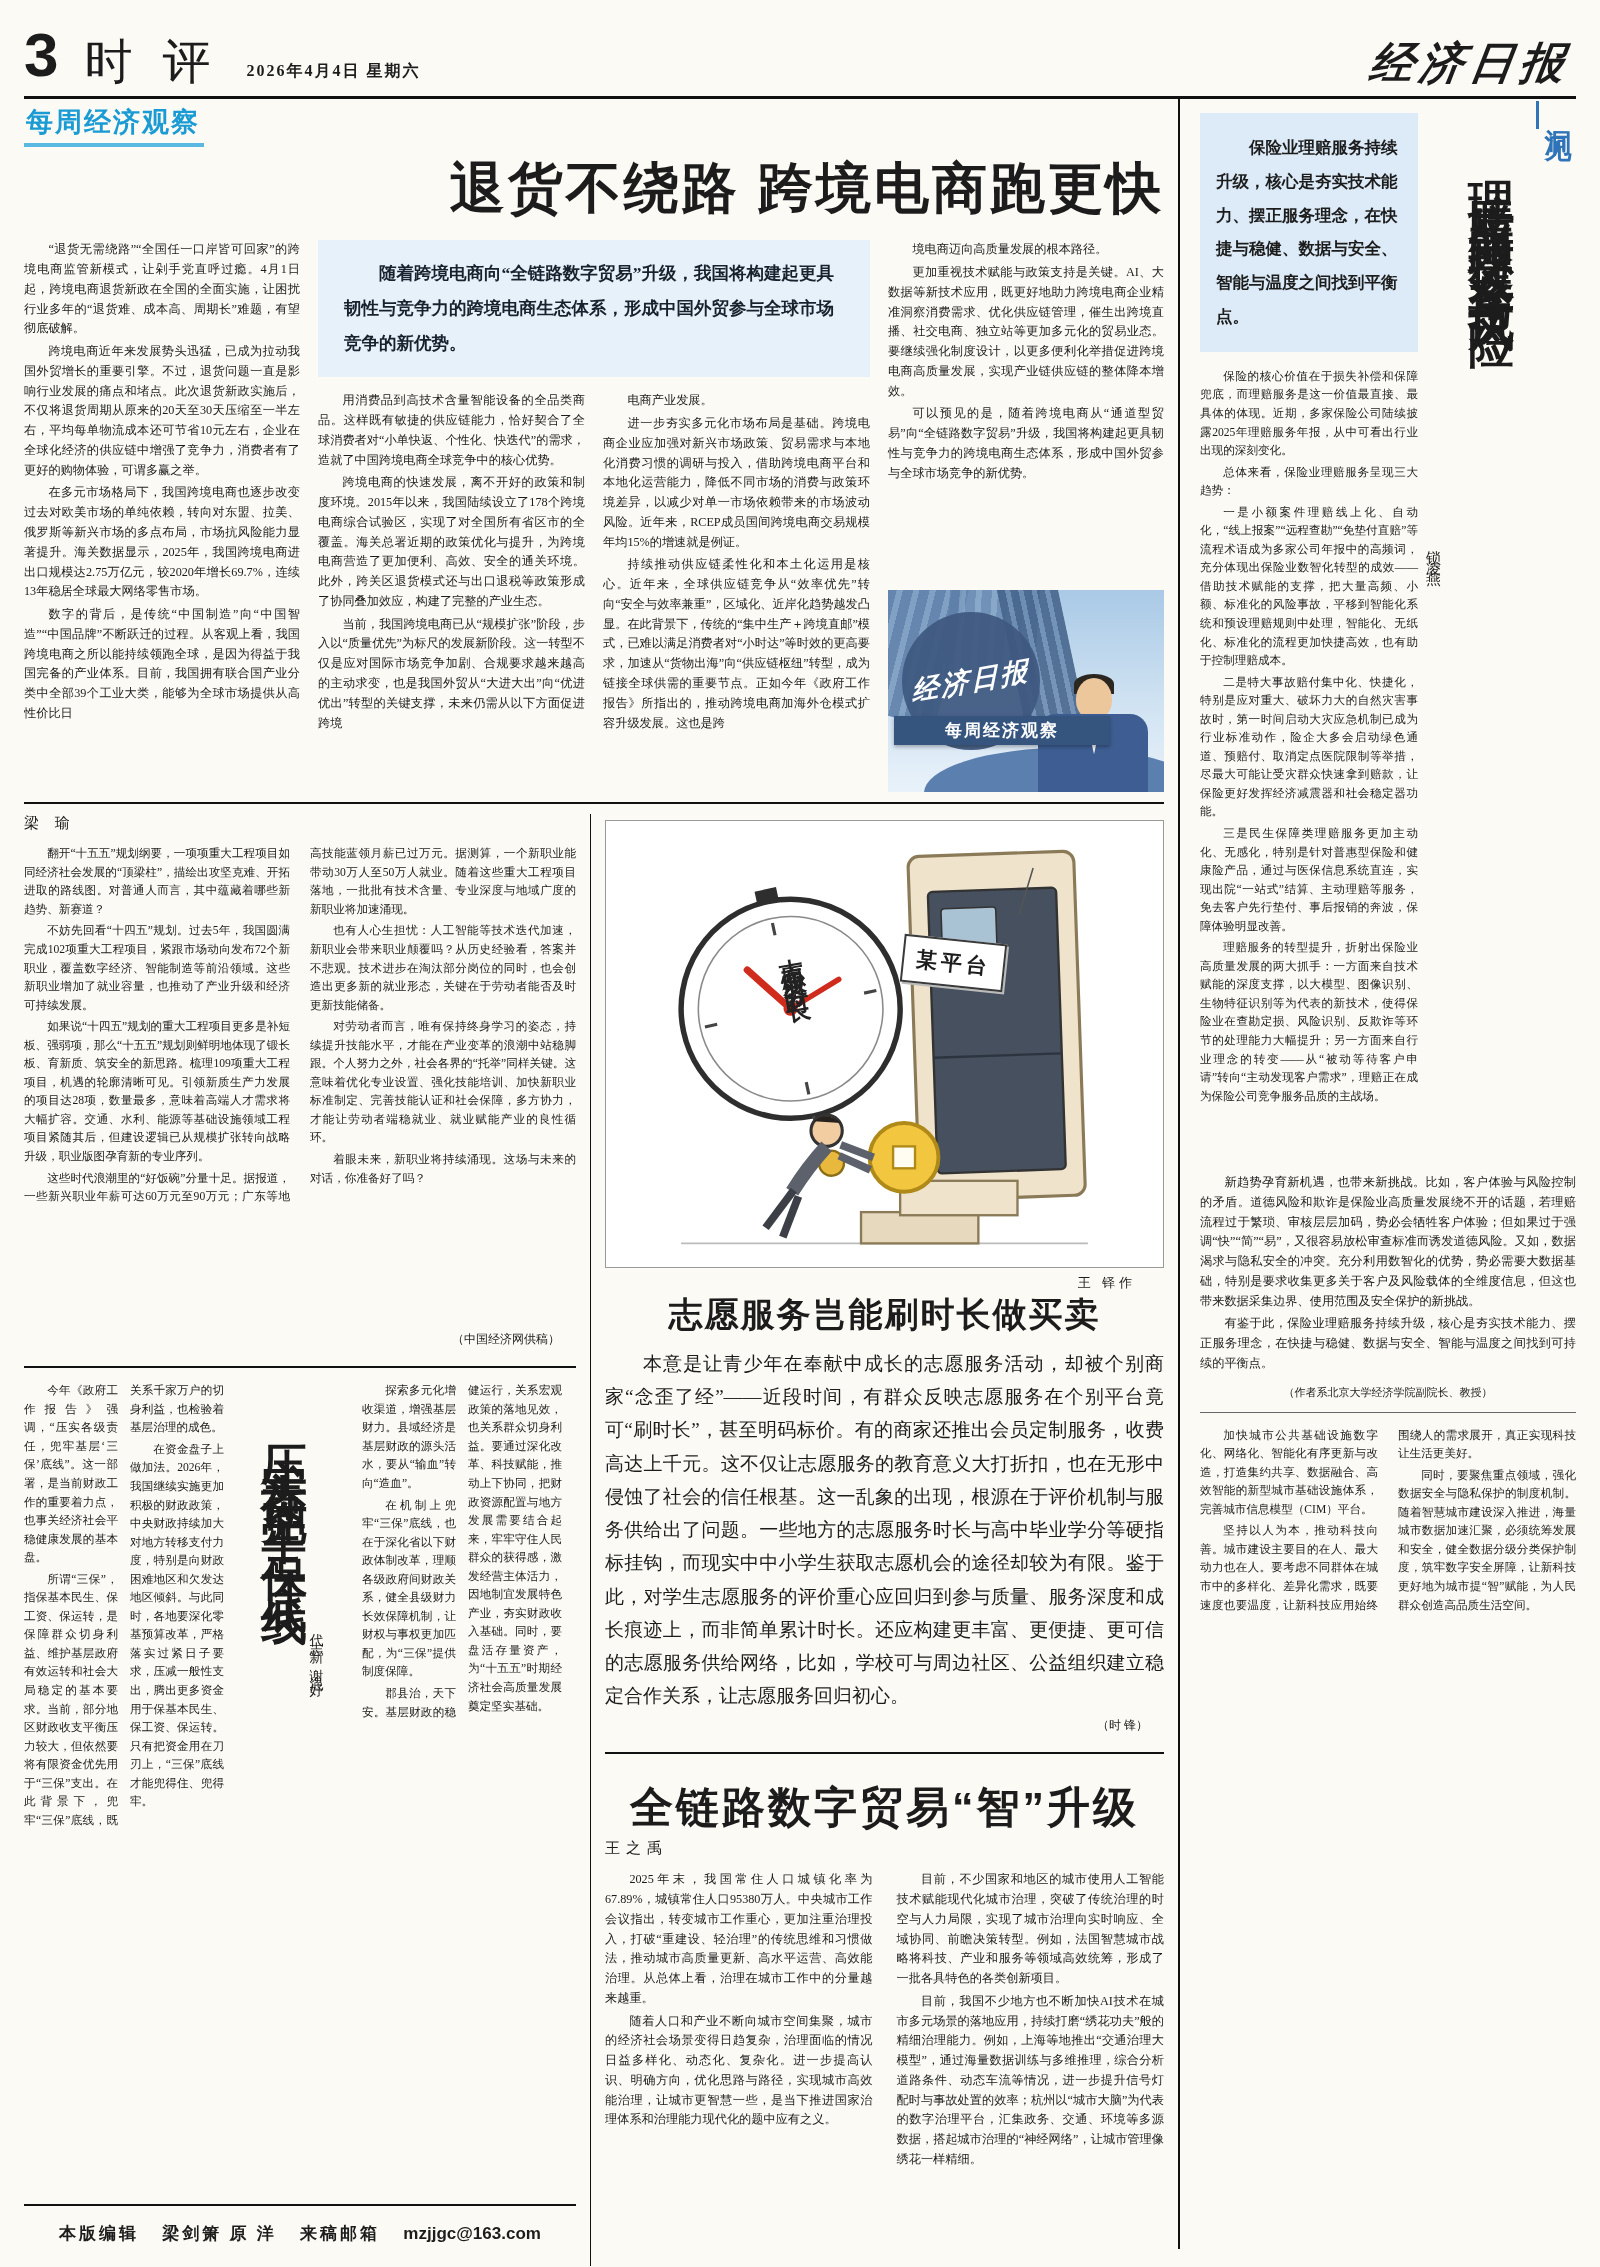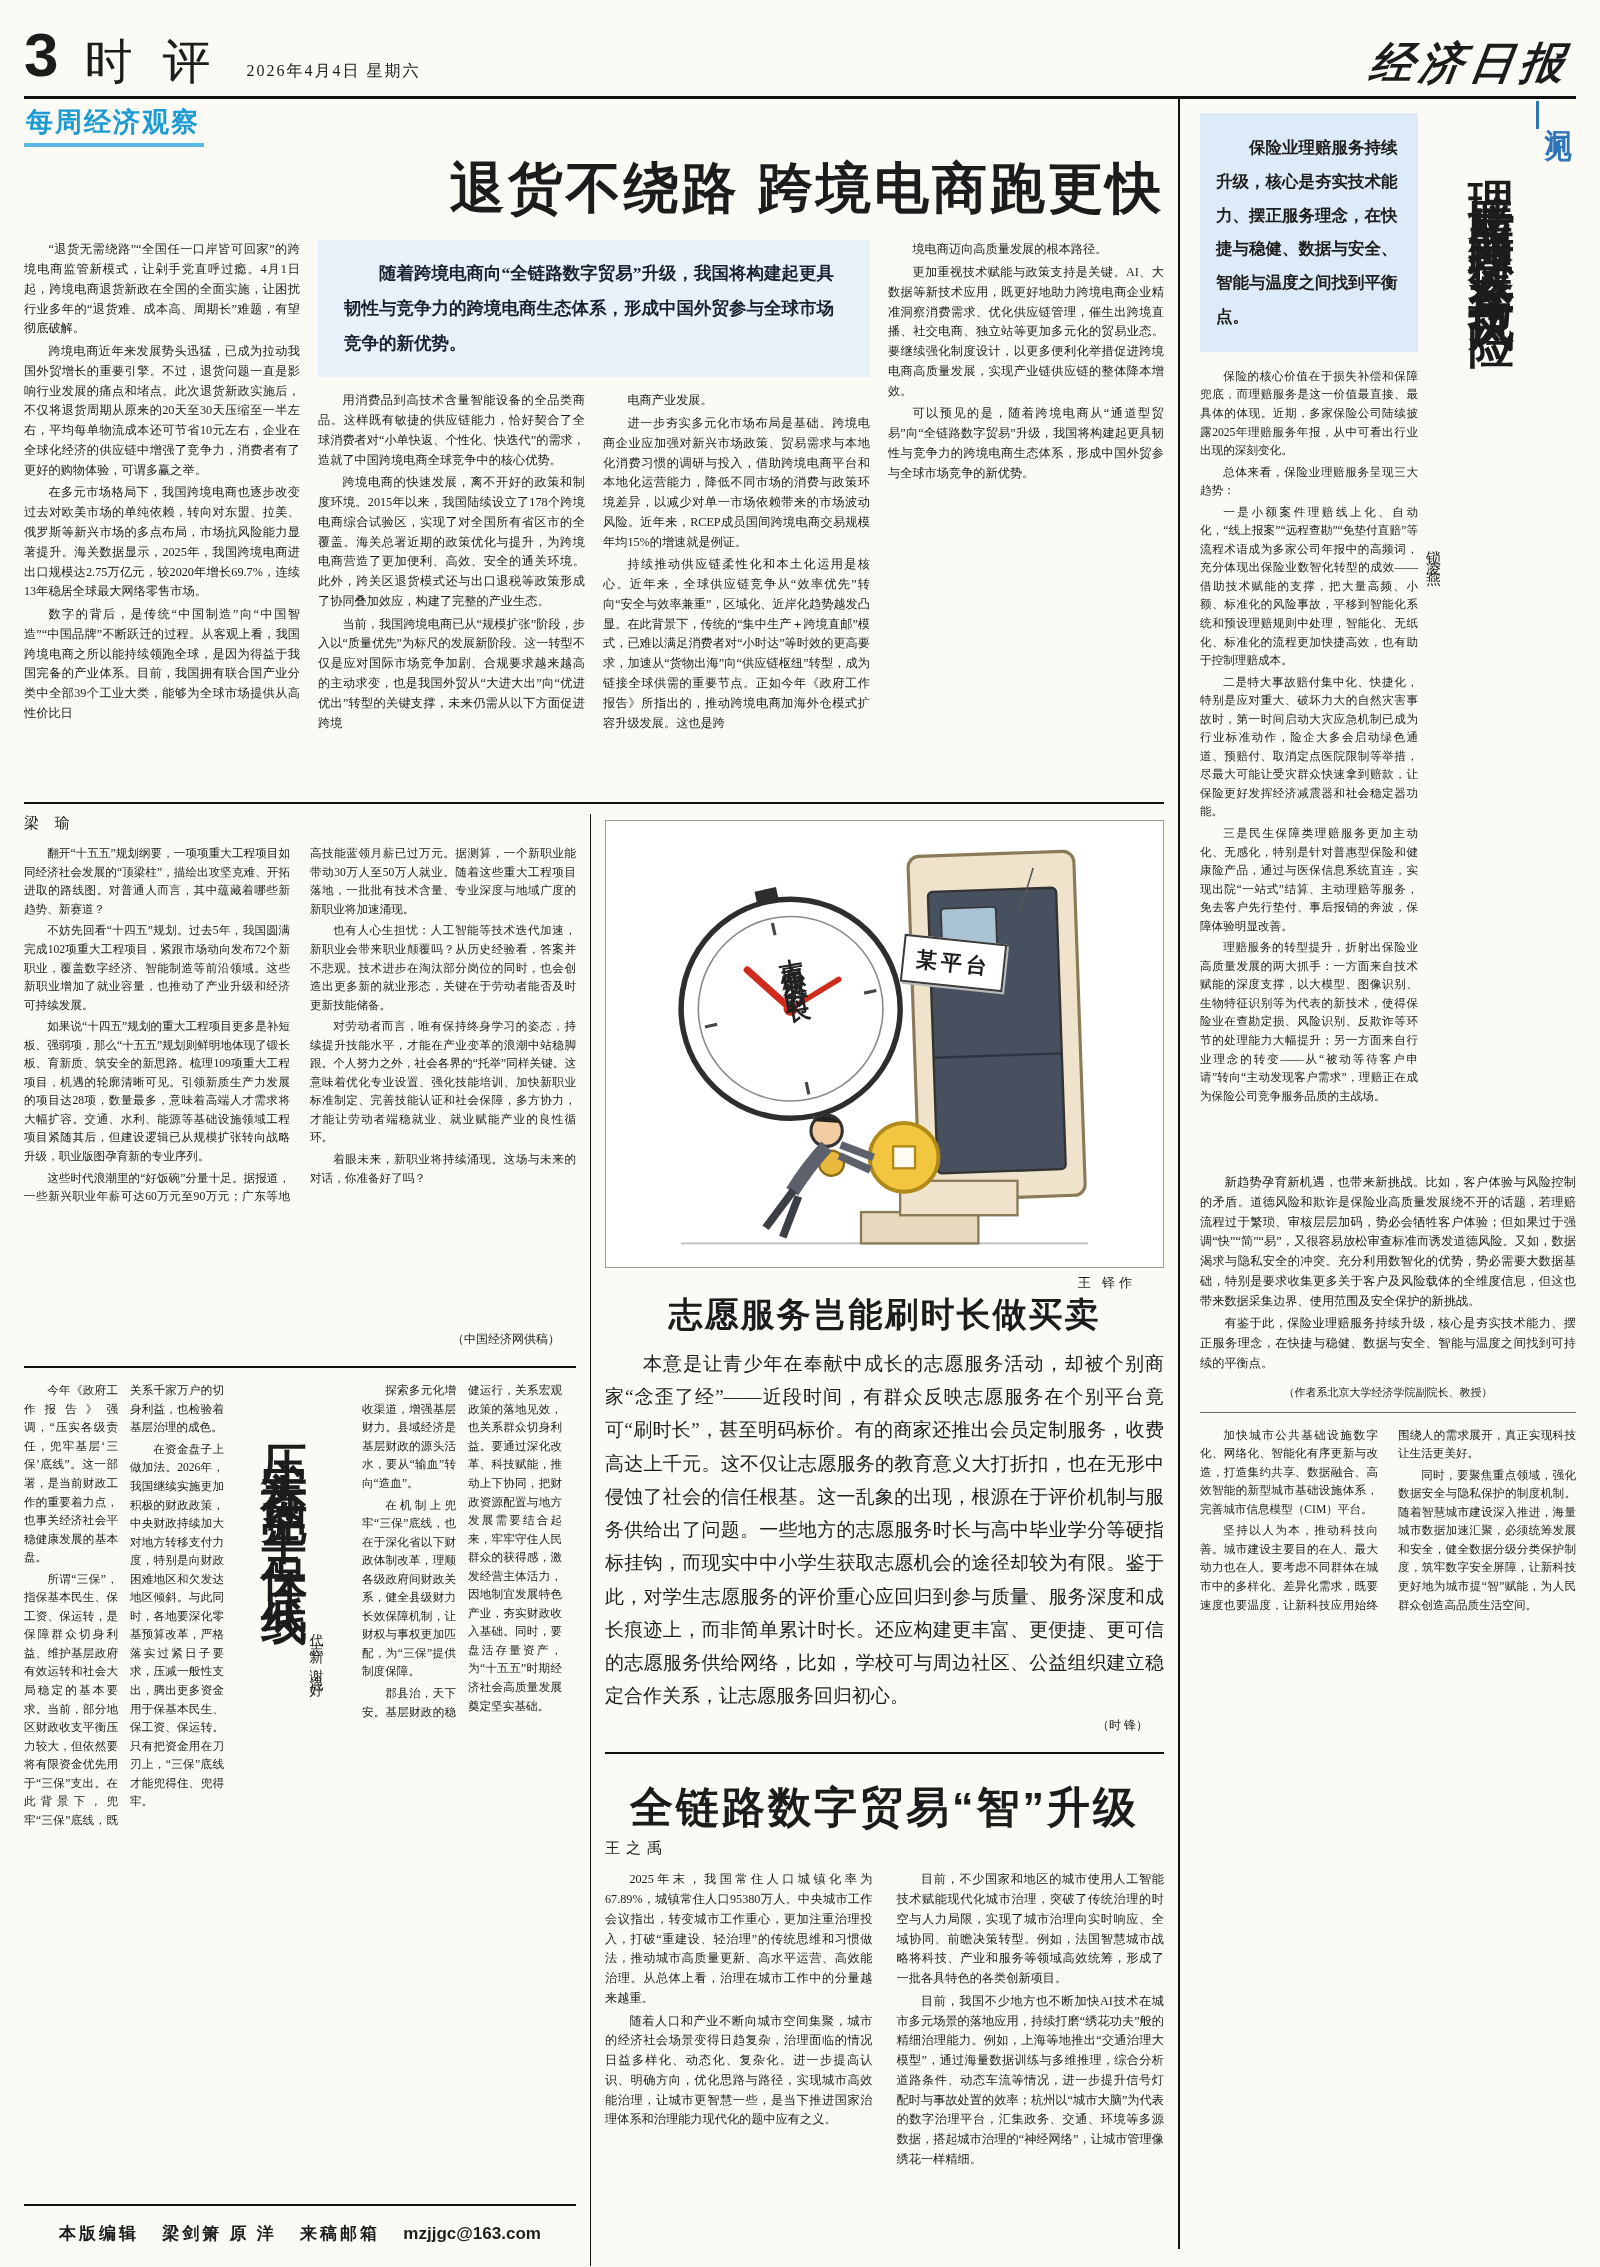--- a/index.html
+++ b/index.html
@@ -3,21 +3,21 @@
 <meta charset="utf-8">
 <style>
   html,body{margin:0;padding:0;background:#e8e6e0;}
   .page{width:1600px;height:2267px;margin:0 auto;background:#fbfaf5;box-sizing:border-box;
         padding:12px 24px 0;position:relative;color:#1c1c1c;
         font-family:"Liberation Serif","DejaVu Serif",serif;}
   
   .hdr{display:flex;align-items:flex-end;border-bottom:3px solid #111;padding-bottom:10px;height:74px;}
   .pageno{font:900 62px/1 "Liberation Sans","DejaVu Sans",sans-serif;}
   .section-title{font-weight:400;font-size:48px;line-height:1;letter-spacing:30px;margin-left:26px;}
-  .hdr-date{font-size:16px;margin-left:6px;padding-bottom:4px;letter-spacing:2px;}
+  .hdr-date{font-size:16px;margin-left:6px;padding-bottom:4px;letter-spacing:2px;font-weight:bold;}
   .masthead{margin-left:auto;font-style:italic;font-weight:700;font-size:44px;line-height:1;
             transform:skewX(-8deg);letter-spacing:6px;padding-right:6px;}
   
   .content{display:flex;height:2150px;}
   .leftcol{width:1140px;border-right:2px solid #111;padding-right:14px;box-sizing:content-box;}
   .rail{flex:1;padding-left:20px;display:flex;flex-direction:column;min-width:0;}
   
   .weekly-label{display:inline-block;color:#1b9bd4;font:900 27px/1 "Liberation Sans","DejaVu Sans",sans-serif;
                 border-bottom:4px solid #59b9e2;padding:10px 4px 7px 2px;letter-spacing:2px;}
   .lead-headline{text-align:right;font:900 55px/1.15 "Liberation Sans","DejaVu Sans",sans-serif;
@@ -131,21 +131,21 @@
                   <p class="bodyp">跨境电商的快速发展，离不开好的政策和制度环境。2015年以来，我国陆续设立了178个跨境电商综合试验区，实现了对全国所有省区市的全覆盖。海关总署近期的政策优化与提升，为跨境电商营造了更加便利、高效、安全的通关环境。此外，跨关区退货模式还与出口退税等政策形成了协同叠加效应，构建了完整的产业生态。</p>
                   <p class="bodyp">当前，我国跨境电商已从“规模扩张”阶段，步入以“质量优先”为标尺的发展新阶段。这一转型不仅是应对国际市场竞争加剧、合规要求越来越高的主动求变，也是我国外贸从“大进大出”向“优进优出”转型的关键支撑，未来仍需从以下方面促进跨境</p>
                 </div>
               <div class="lead-col">
                   <p class="bodyp">电商产业发展。</p>
                   <p class="bodyp">进一步夯实多元化市场布局是基础。跨境电商企业应加强对新兴市场政策、贸易需求与本地化消费习惯的调研与投入，借助跨境电商平台和本地化运营能力，降低不同市场的消费与政策环境差异，以减少对单一市场依赖带来的市场波动风险。近年来，RCEP成员国间跨境电商交易规模年均15%的增速就是例证。</p>
                   <p class="bodyp">持续推动供应链柔性化和本土化运用是核心。近年来，全球供应链竞争从“效率优先”转向“安全与效率兼重”，区域化、近岸化趋势越发凸显。在此背景下，传统的“集中生产＋跨境直邮”模式，已难以满足消费者对“小时达”等时效的更高要求，加速从“货物出海”向“供应链枢纽”转型，成为链接全球供需的重要节点。正如今年《政府工作报告》所指出的，推动跨境电商加海外仓模式扩容升级发展。这也是跨</p>
                 </div>
             </div>
           </div>
-          <div class="lead-col lead-col4" style="display:flex;flex-direction:row;">
+          <div class="lead-col lead-col4" style="display:flex;flex-direction:column;">
             <div>
                 <p class="bodyp">境电商迈向高质量发展的根本路径。</p>
                 <p class="bodyp">更加重视技术赋能与政策支持是关键。AI、大数据等新技术应用，既更好地助力跨境电商企业精准洞察消费需求、优化供应链管理，催生出跨境直播、社交电商、独立站等更加多元化的贸易业态。要继续强化制度设计，以更多便利化举措促进跨境电商高质量发展，实现产业链供应链的整体降本增效。</p>
                 <p class="bodyp">可以预见的是，随着跨境电商从“通道型贸易”向“全链路数字贸易”升级，我国将构建起更具韧性与竞争力的跨境电商生态体系，形成中国外贸参与全球市场竞争的新优势。</p>
               </div>
             <div class="photo">
               <div class="bld b1"></div>
               <div class="bld b3"></div>
               <div class="bld b2"></div>
               <div class="ph-swoosh"></div>

